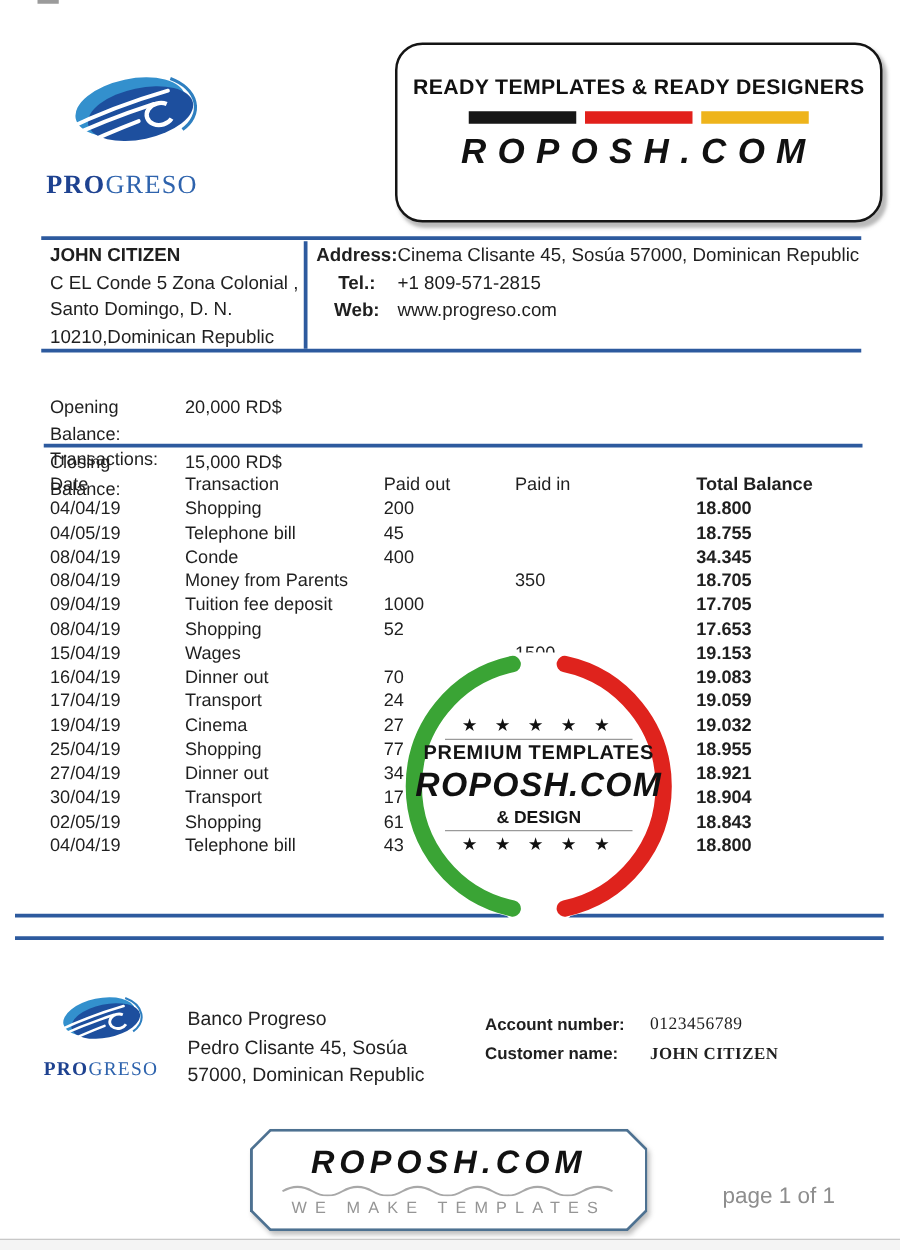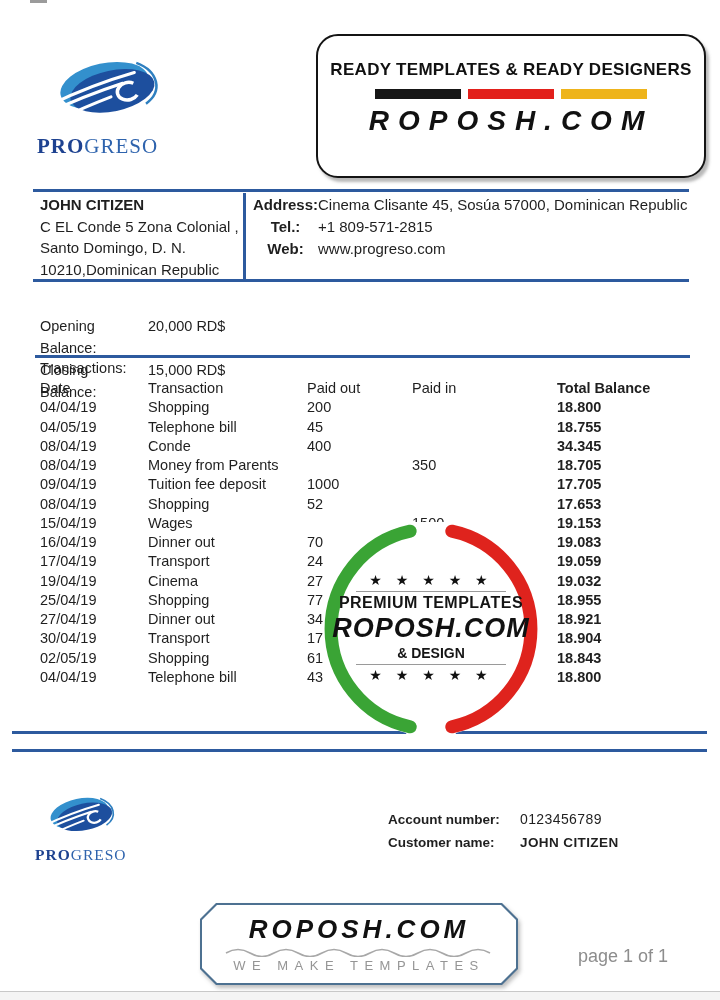--- a/index.html
+++ b/index.html
@@ -51,21 +51,21 @@
   .wm-stars { font-size:14px; letter-spacing:5px; color:#111; }
   .wm-div { width:150px; border-top:1px solid #9a9a9a; margin:3px 0 2px 0; }
   .wm-premium { font-size:16px; font-weight:bold; letter-spacing:.5px; color:#151515; }
   .wm-site { font-size:27px; font-weight:bold; font-style:italic; letter-spacing:1px; color:#111; margin-top:1px; }
   .wm-design { font-size:14px; font-weight:bold; color:#151515; margin-top:1px; }
 
   
   #footer-bank { left:150px; top:805px; font-size:15.5px; line-height:22.5px; color:#222; }
   #footer-account { left:388px; top:808px; display:grid; grid-template-columns:132px auto; line-height:23px; }
   #footer-account .lbl { font-weight:bold; font-size:13.5px; }
-  #footer-account .val { font-size:14px; letter-spacing:.4px; }
+  #footer-account .val { font-size:14px; letter-spacing:.4px;font-family:Liberation Serif, serif; }
   #footer-account .val.bold { font-weight:bold; font-size:13.5px; }
 
   
   #footer-banner { left:200px; top:903px; width:318px; height:82px; filter:drop-shadow(2px 3px 2px rgba(110,110,110,.45)); }
   .octa-outer { position:absolute; inset:0; background:#4d7191;
     clip-path:polygon(16px 0, calc(100% - 16px) 0, 100% 16px, 100% calc(100% - 16px), calc(100% - 16px) 100%, 16px 100%, 0 calc(100% - 16px), 0 16px); }
   .octa-inner { position:absolute; inset:2px; background:#fff;
     clip-path:polygon(15px 0, calc(100% - 15px) 0, 100% 15px, 100% calc(100% - 15px), calc(100% - 15px) 100%, 15px 100%, 0 calc(100% - 15px), 0 15px);
     display:flex; flex-direction:column; align-items:center; }
   .fb-site { margin-top:9px; font-size:26px; font-weight:bold; font-style:italic; letter-spacing:4px; color:#111; }
@@ -309,20 +309,25 @@
         <path d="M20 66 Q 50 52 76 42"></path>
       </g>
       <path d="M 99 28 a 11 9 -12 1 0 4 12" fill="none" stroke="#ffffff" stroke-width="3.6"></path>
       <path d="M 102 7 a 40 27 0 0 1 10 42" fill="none" stroke="#2e7fc0" stroke-width="2.6"></path>
     </svg>
     <div class="logo-text" style="font-size:15.5px; margin-top:1px;">
       <span class="pro">PRO</span><span class="greso">GRESO</span>
     </div>
   </div>
 
+  <div id="footer-bank" class="abs">
+    <div>Banco Progreso</div>
+    <div>Pedro Clisante 45, Sosúa</div>
+    <div>57000, Dominican Republic</div>
+  </div>
 
   <div id="footer-account" class="abs">
     <div class="lbl">Account number:</div>
     <div class="val">0123456789</div>
     <div class="lbl">Customer name:</div>
     <div class="val bold">JOHN CITIZEN</div>
   </div>
 
   <div id="footer-banner" class="abs">
     <div class="octa-outer"></div>

